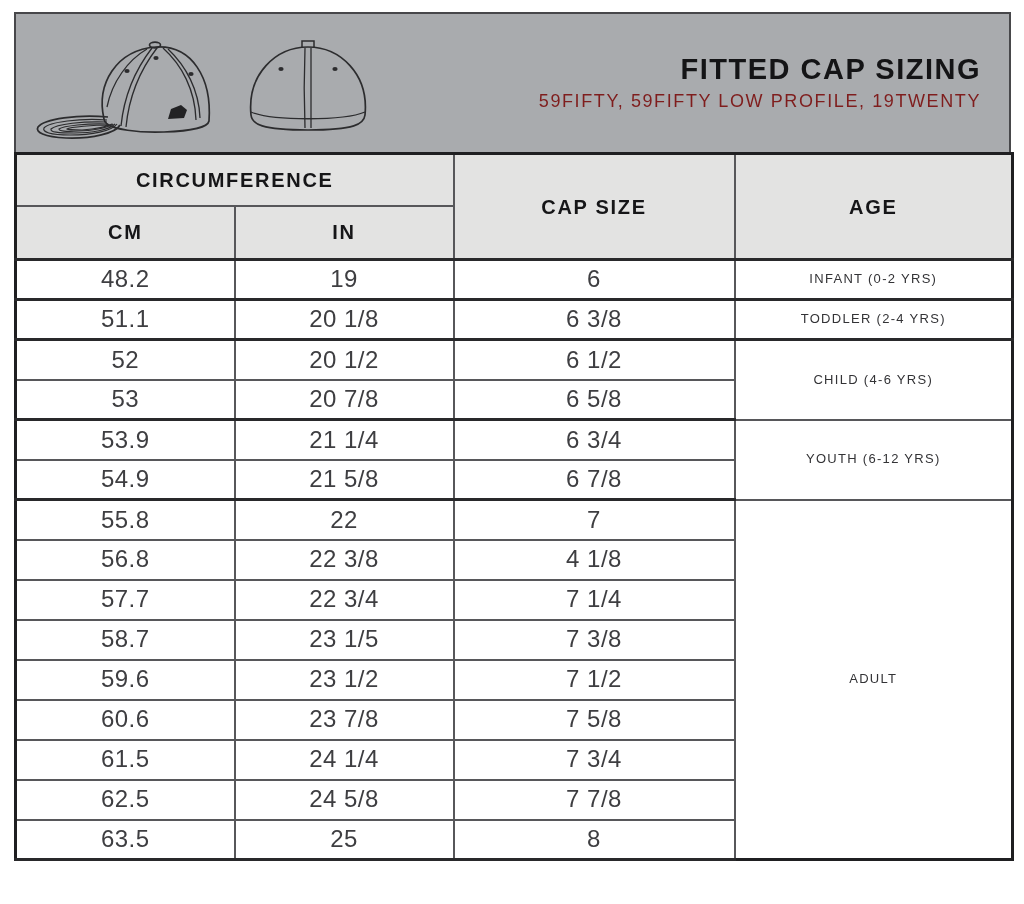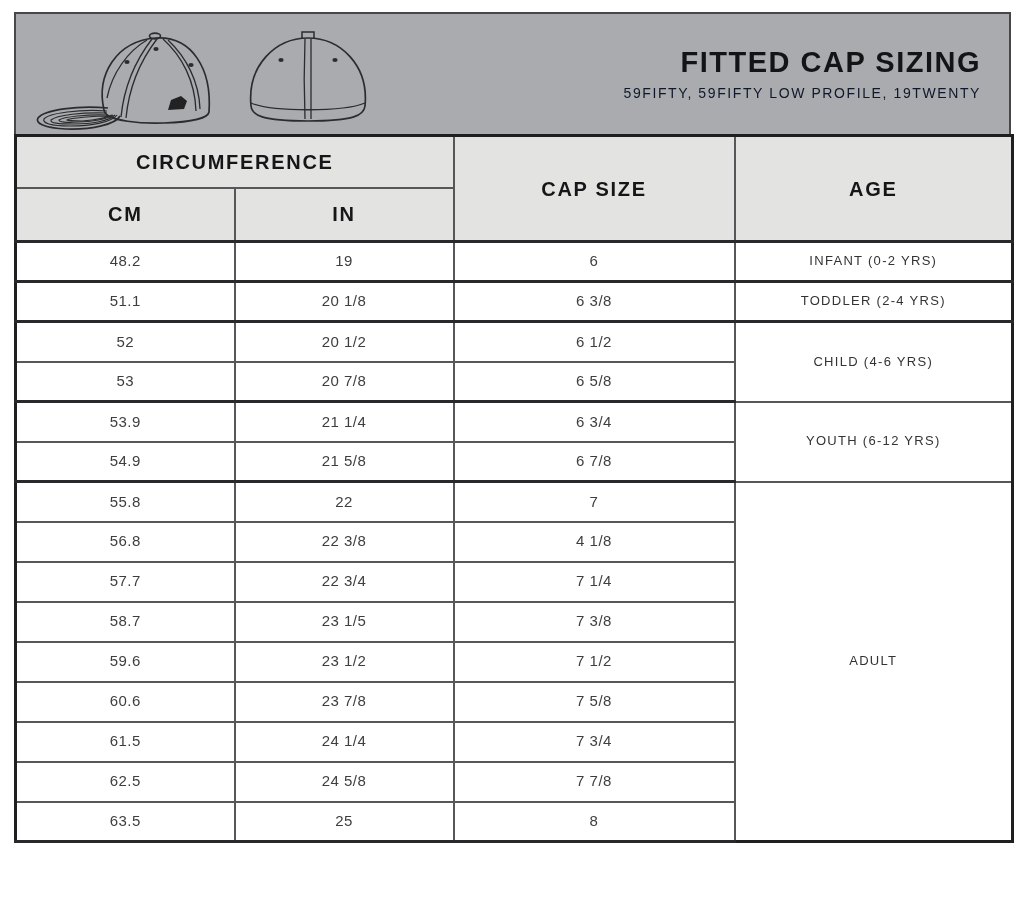--- a/index.html
+++ b/index.html
@@ -13,21 +13,21 @@
   }
   .sheet {
     position: absolute;
     left: 14px;
     top: 12px;
     width: 997px;
   }
   
   .banner {
     box-sizing: border-box;
-    height: 122px;
+    height: 140px;
     background: #a9abae;
     border: 2px solid #47474a;
     border-bottom: none;
     display: flex;
     align-items: center;
     position: relative;
   }
   .caps {
     display: flex;
     align-items: flex-end;
@@ -42,24 +42,24 @@
     text-align: right;
   }
   .title {
     font-size: 29px;
     font-weight: 700;
     letter-spacing: 1.5px;
     color: #141416;
     line-height: 1.05;
   }
   .subtitle {
-    font-size: 14px;
+    font-size: 18px;
     font-weight: 400;
     letter-spacing: 1.6px;
-    color: #0f172a;
+    color: #7f1d1d;
     margin-top: 7px;
   }
   
   table.sizing {
     width: 100%;
     border-collapse: collapse;
     table-layout: fixed;
     border: 3px solid #1f1f21;
   }
   .sizing th, .sizing td {
@@ -80,21 +80,21 @@
     color: #161618;
   }
   .sizing th.h-circ { height: 52px; border-bottom: 2px solid #57575a; }
   .sizing tr.subhead th { height: 54px; margin-top: 32px; }
   .sizing tr.subhead th,
   .sizing th.h-cap,
   .sizing th.h-age { border-bottom: 3px solid #29292b; }
   .sizing tbody td {
     height: 40px;
     background: #ffffff;
-    font-size: 15px;
+    font-size: 24px;
     letter-spacing: 0.5px;
     color: #3e3e41;
   }
   .sizing tbody tr.group-end td { border-bottom: 3px solid #29292b; }
   .sizing td.age-cell {
     font-size: 13px;
     letter-spacing: 1.3px;
     color: #333336;
   }
 </style>

